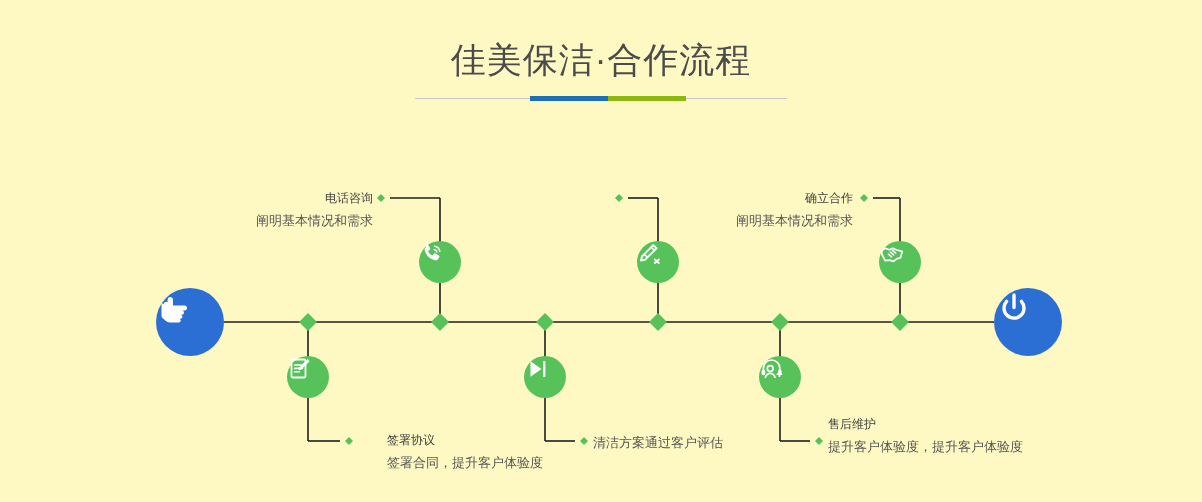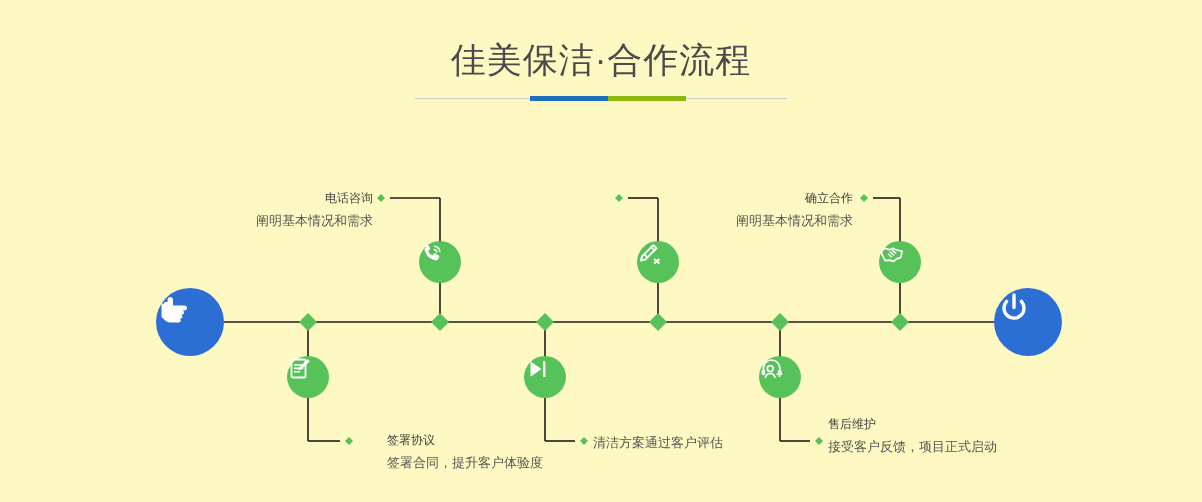--- a/index.html
+++ b/index.html
@@ -256,17 +256,17 @@
       <div class="title">签署协议</div>
       <div class="desc">签署合同，提升客户体验度</div>
     </div>
 
     <div class="label bottom" style="left:593px; top:430px;">
       <div class="desc">清洁方案通过客户评估</div>
     </div>
 
     <div class="label bottom" style="left:828px; top:414px;">
       <div class="title">售后维护</div>
-      <div class="desc">接受客户反馈，项目正式启动</div>
+      <div class="desc">提升客户体验度，提升客户体验度</div>
     </div>
 
   </div>
 </div>
 
 </body></html>

